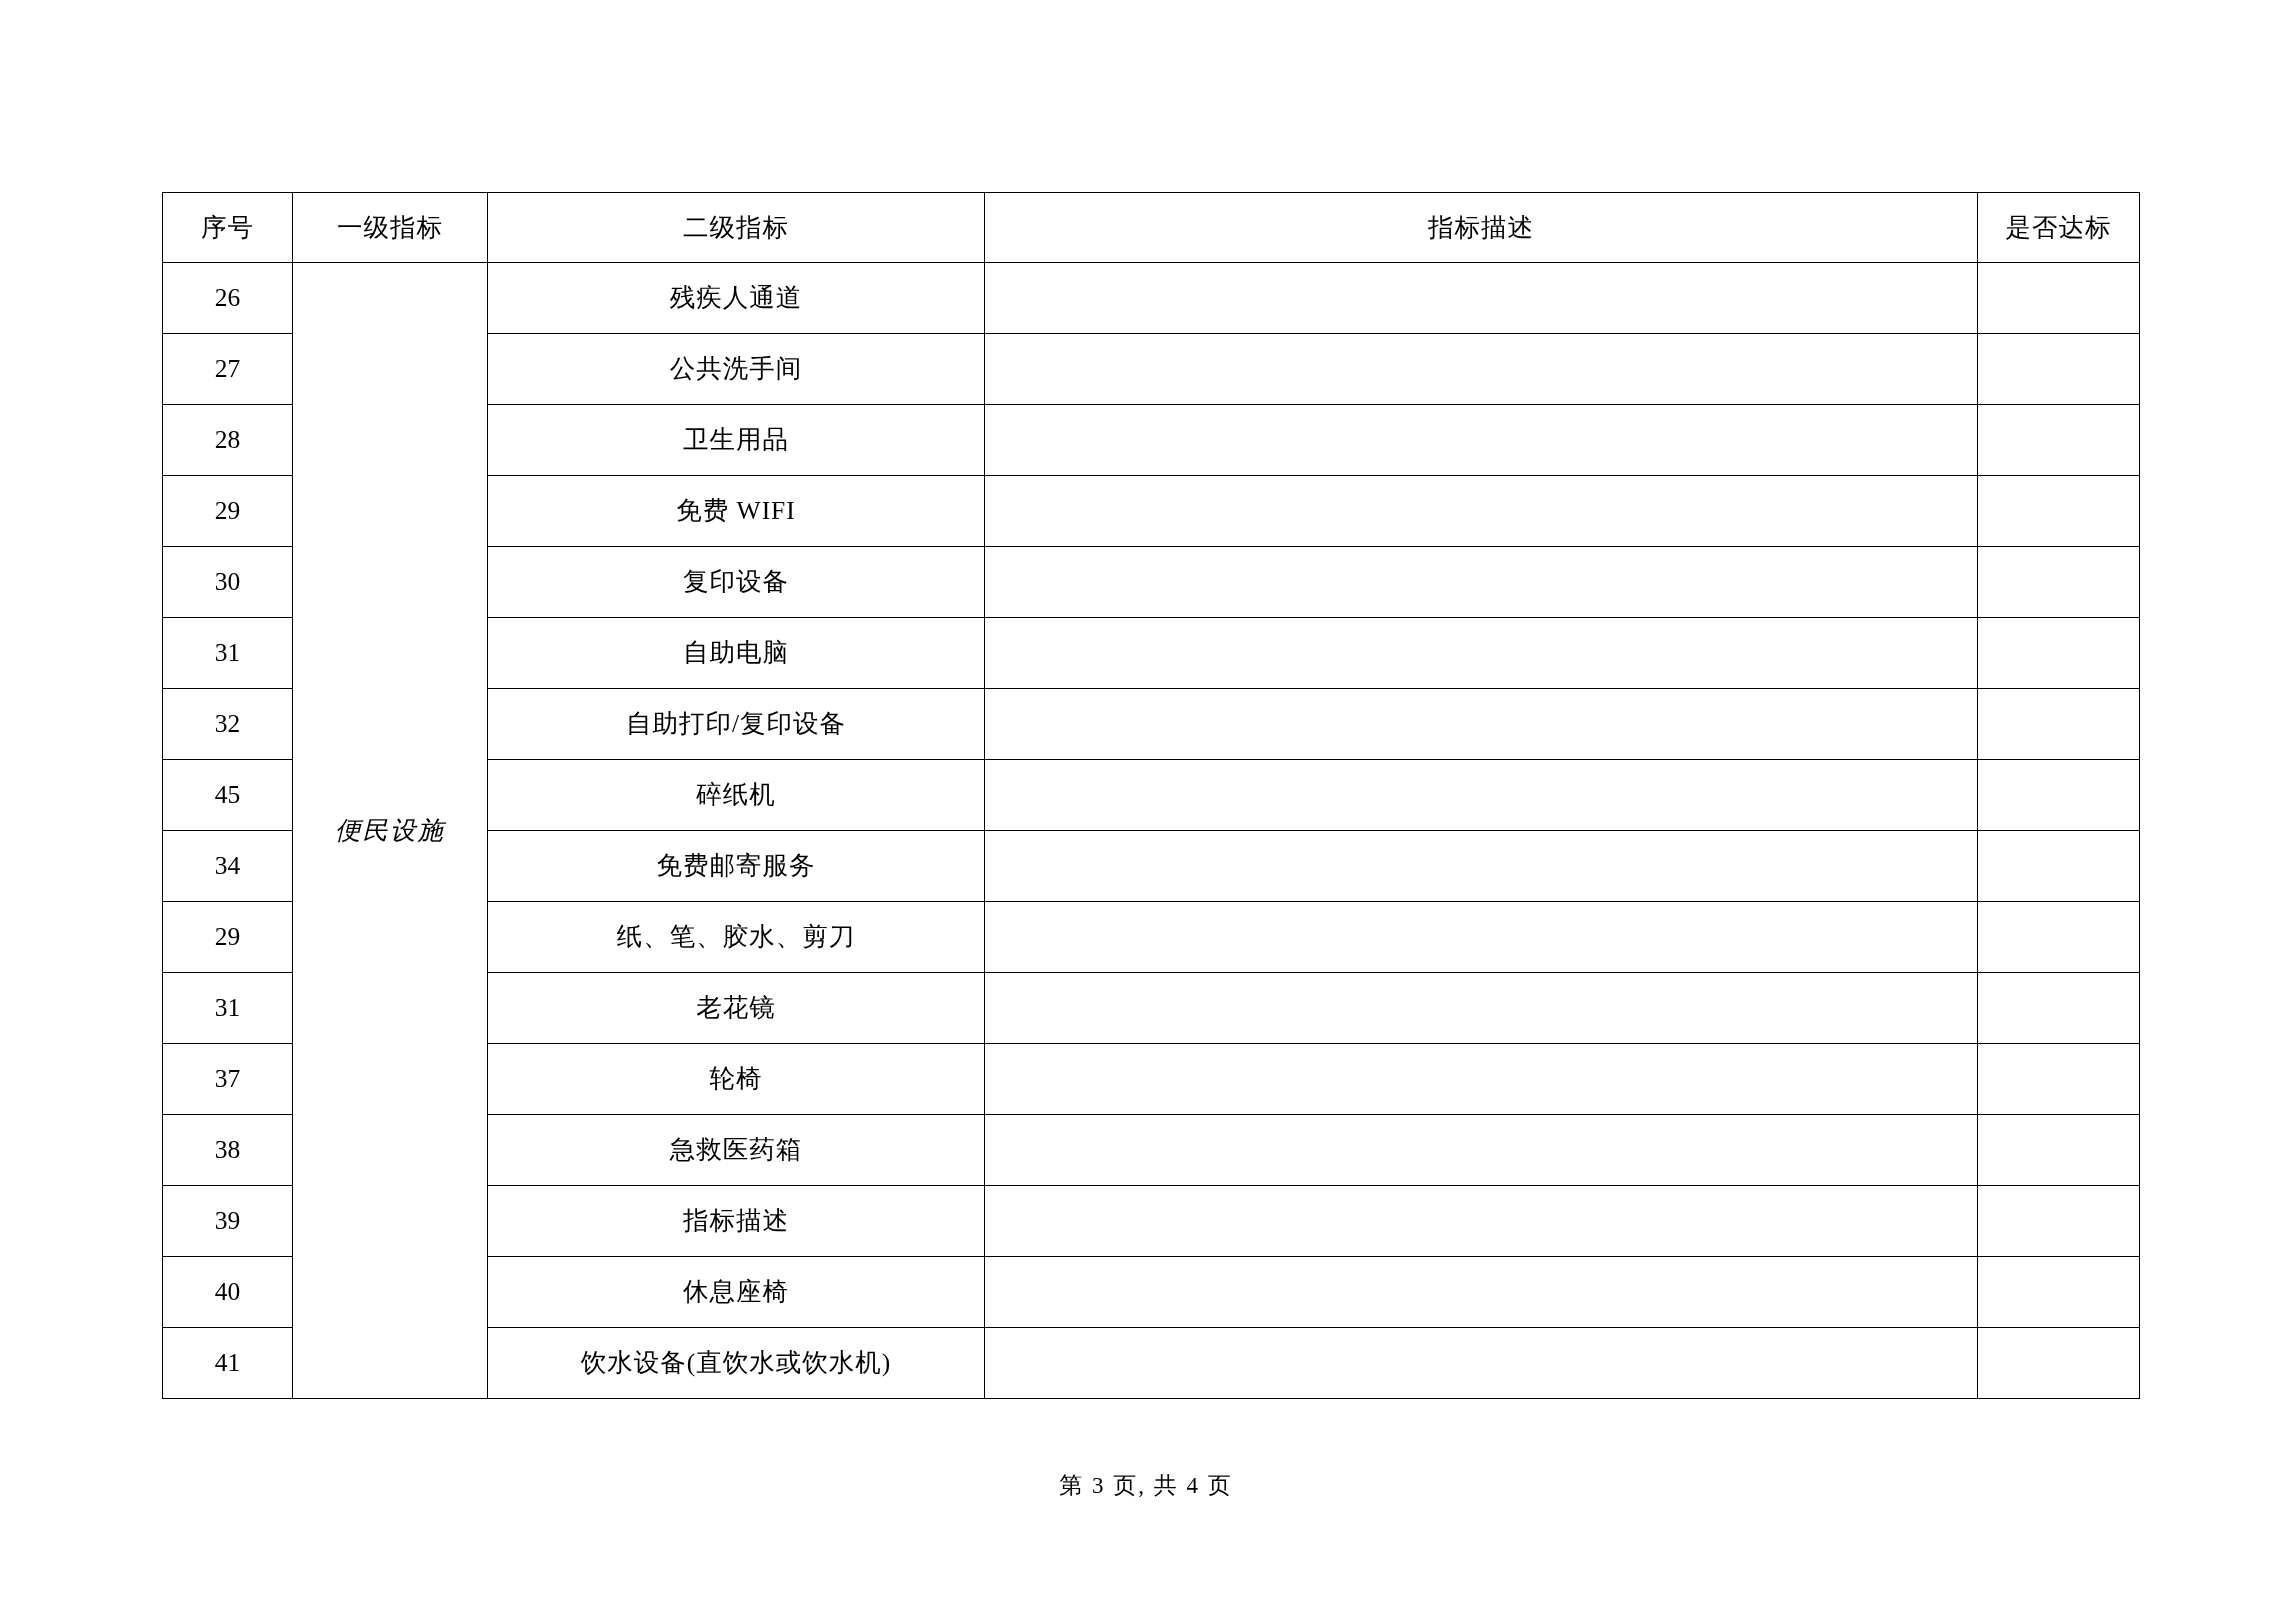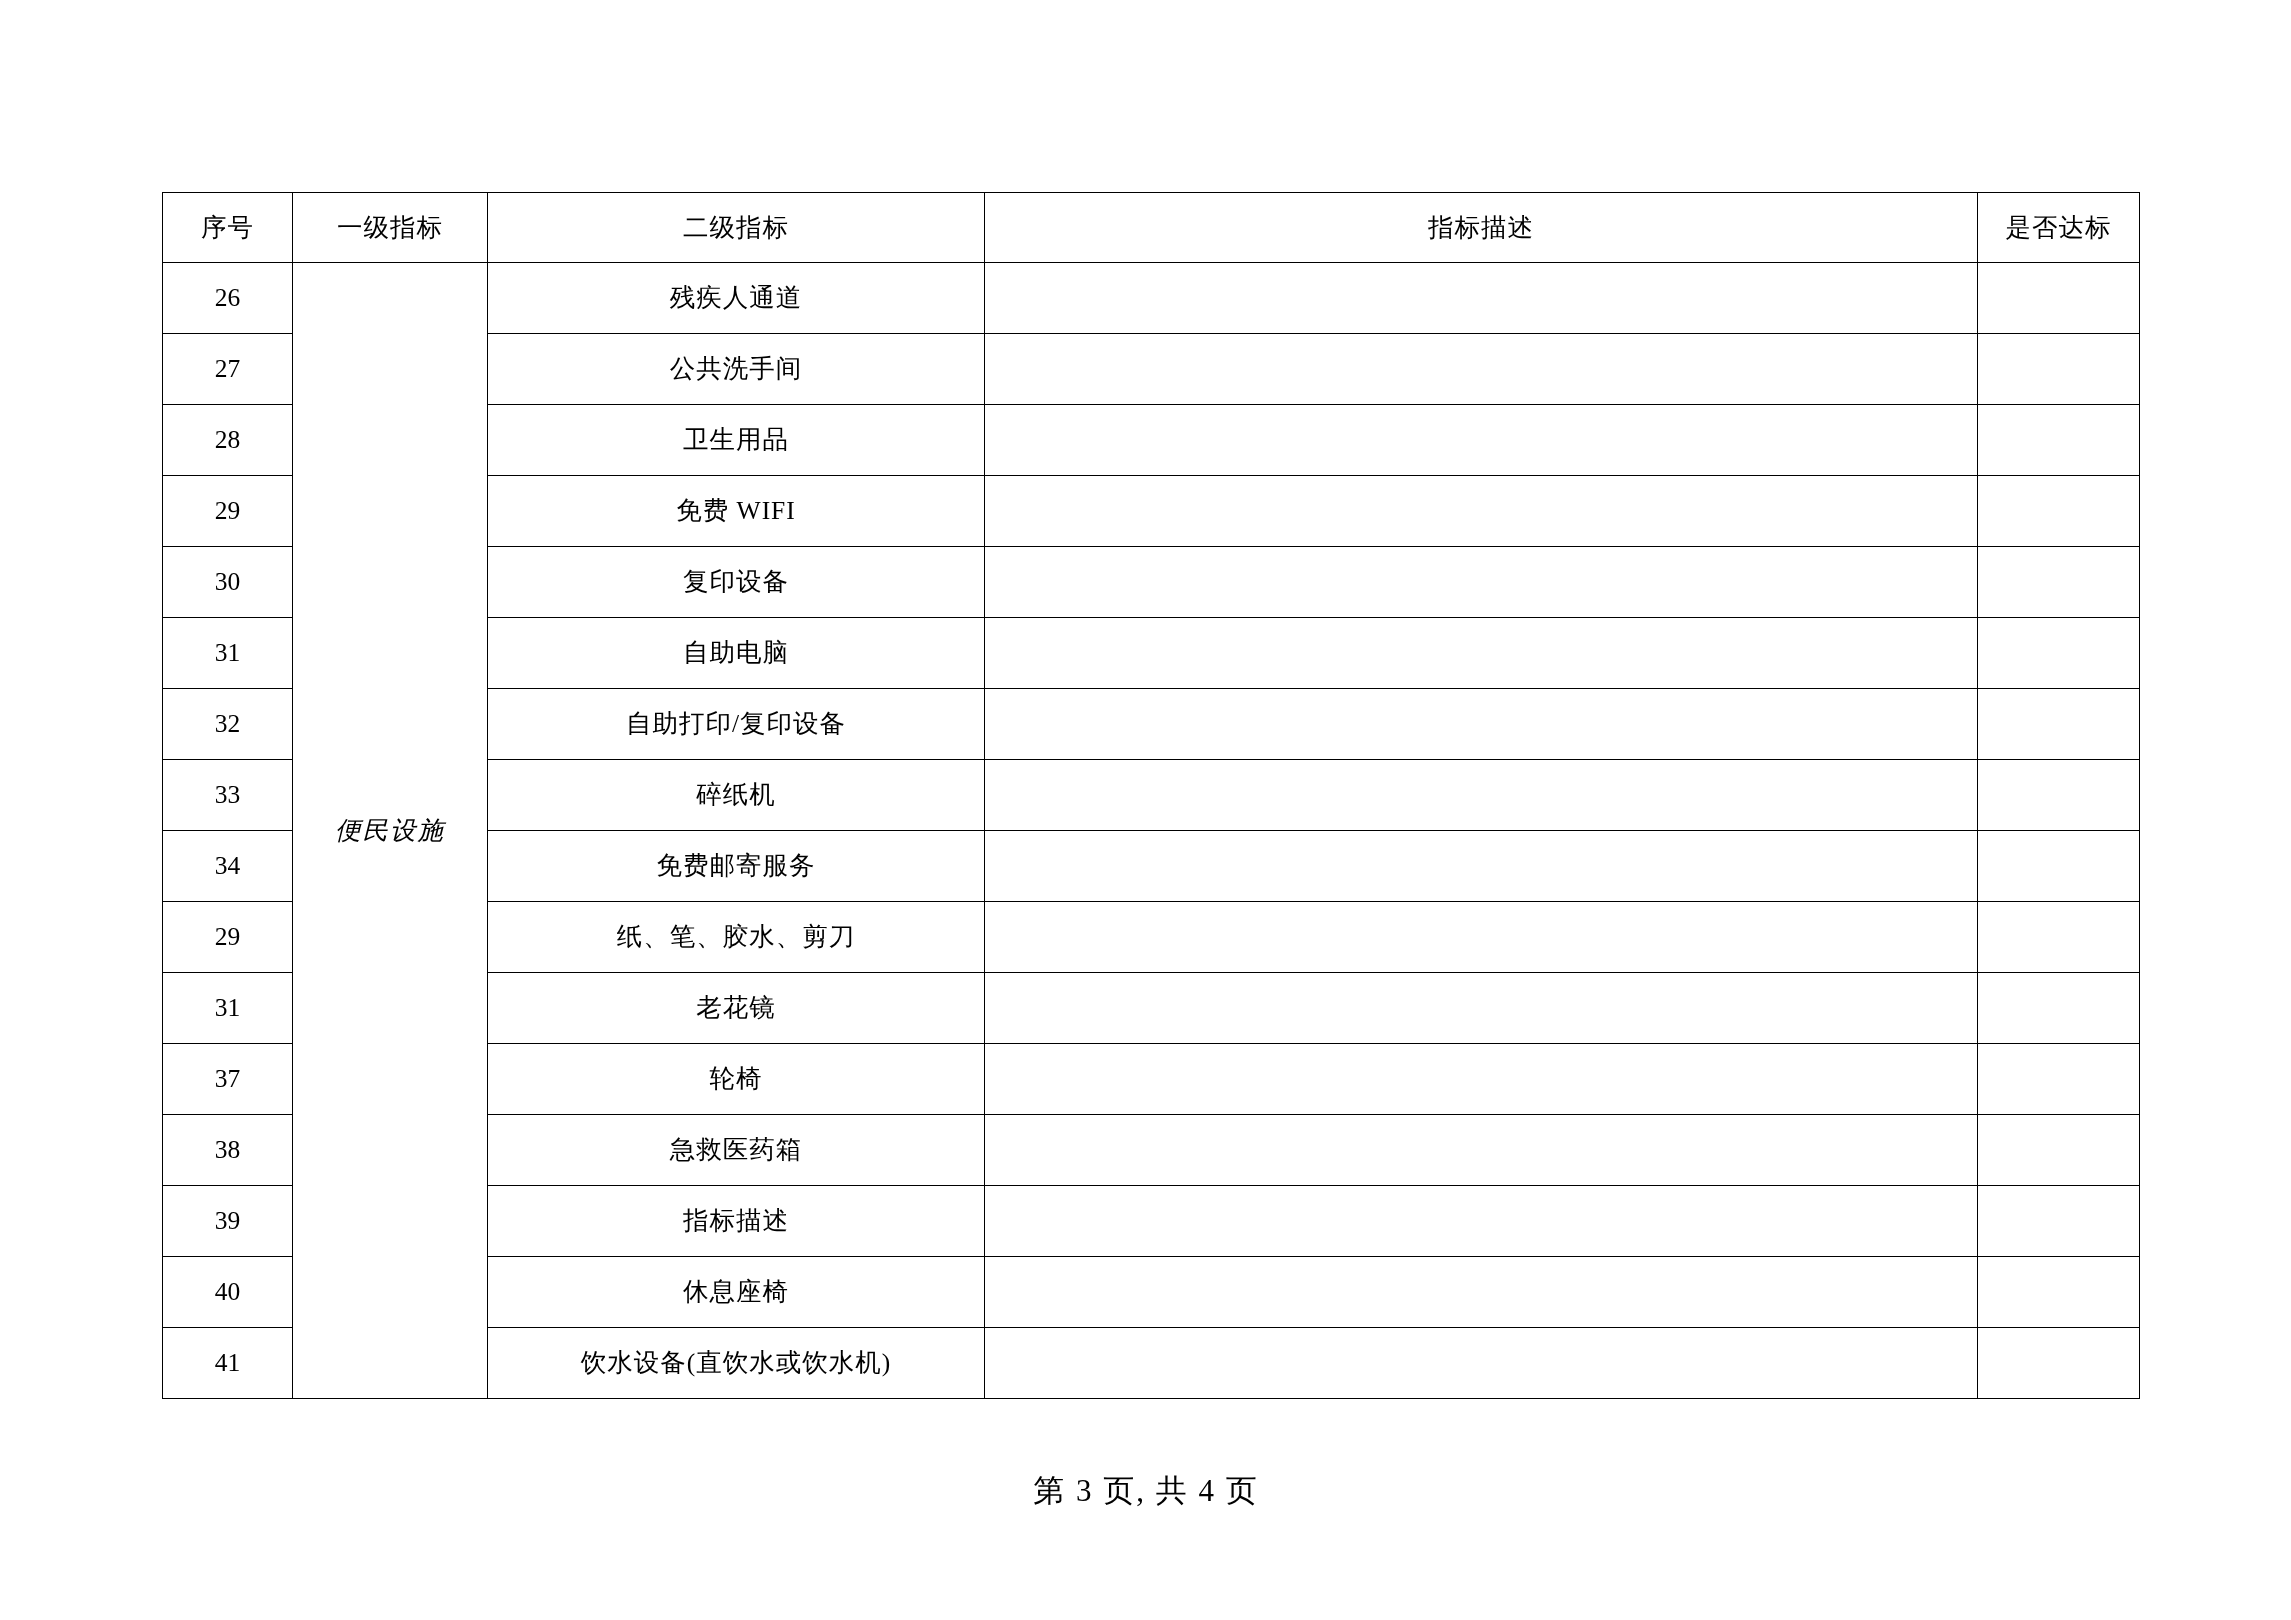--- a/index.html
+++ b/index.html
@@ -70,21 +70,21 @@
   }
   .cell-desc, .cell-meet {
     font-size: 25.5px;
   }
   .footer {
     position: absolute;
     left: 0;
     top: 1470px;
     width: 2292px;
     text-align: center;
-    font-size: 31px;
+    font-size: 23px;
     letter-spacing: 2px;
     font-family: "Liberation Serif", "DejaVu Serif", serif;
   }
 </style>
 </head>
 <body>
 
 <div class="page">
 
   <table class="doc-table">
@@ -135,21 +135,21 @@
           <td class="cell-desc col-desc"></td>
           <td class="cell-meet col-meet"></td>
         </tr>
         <tr>
           <td class="cell-seq col-seq">32</td>
           <td class="cell-lvl2 col-lvl2">自助打印/复印设备</td>
           <td class="cell-desc col-desc"></td>
           <td class="cell-meet col-meet"></td>
         </tr>
         <tr>
-          <td class="cell-seq col-seq">33</td>
+          <td class="cell-seq col-seq">45</td>
           <td class="cell-lvl2 col-lvl2">碎纸机</td>
           <td class="cell-desc col-desc"></td>
           <td class="cell-meet col-meet"></td>
         </tr>
         <tr>
           <td class="cell-seq col-seq">34</td>
           <td class="cell-lvl2 col-lvl2">免费邮寄服务</td>
           <td class="cell-desc col-desc"></td>
           <td class="cell-meet col-meet"></td>
         </tr>

